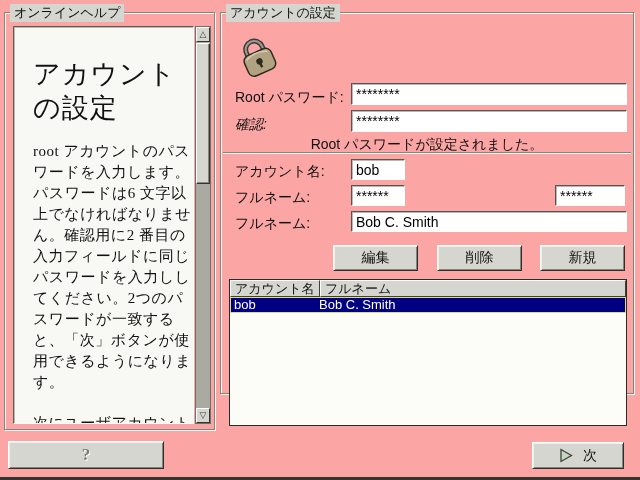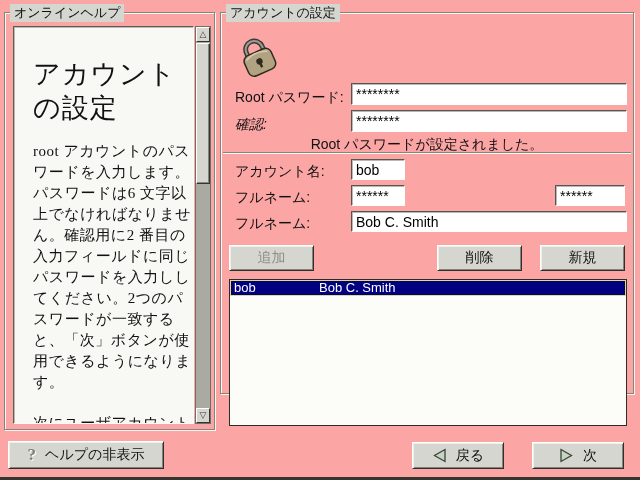--- a/index.html
+++ b/index.html
@@ -148,43 +148,40 @@
     <input class="field f-acct" value="bob" style="">
 
     <span class="lbl l-pwd">フルネーム:</span>
     <input class="field f-pwd" value="******" style="">
 
     <input class="field f-pwd2" value="******" style="">
 
     <span class="lbl l-full">フルネーム:</span>
     <input class="field f-full" value="Bob C. Smith" style="">
 
-    <div class="btn btn-add">追加</div>
+    <div class="btn btn-edit">編集</div>
     <div class="btn btn-new">新規</div>
     <div class="btn btn-del">削除</div>
 
     <div class="acct-table">
+      <div class="th-row">
+        <div class="th th-acct">アカウント名</div>
+        <div class="th th-full">フルネーム</div>
+      </div>
       <div class="sel-row">
         <span class="sel-c1">bob</span>
         <span class="sel-c2">Bob C. Smith</span>
       </div>
     </div>
   </div>
 
   <div class="btn help-toggle">
     <span class="q-glyph">?</span>
-    <span>ヘルプの非表示</span>
   </div>
 
-  <div class="btn back-btn">
-    <svg width="15" height="15" viewBox="0 0 15 15">
-      <polygon points="13,1.5 2.5,7.5 13,13.5" fill="#c2d6c2" stroke="#3f413b" stroke-width="1.3"></polygon>
-    </svg>
-    <span>戻る</span>
-  </div>
 
   <div class="btn next-btn">
     <svg width="15" height="15" viewBox="0 0 15 15">
       <polygon points="2,1.5 12.5,7.5 2,13.5" fill="#c2d6c2" stroke="#3f413b" stroke-width="1.3"></polygon>
     </svg>
     <span>次</span>
   </div>
 
   <div class="screen-edge"></div>
 </div>

